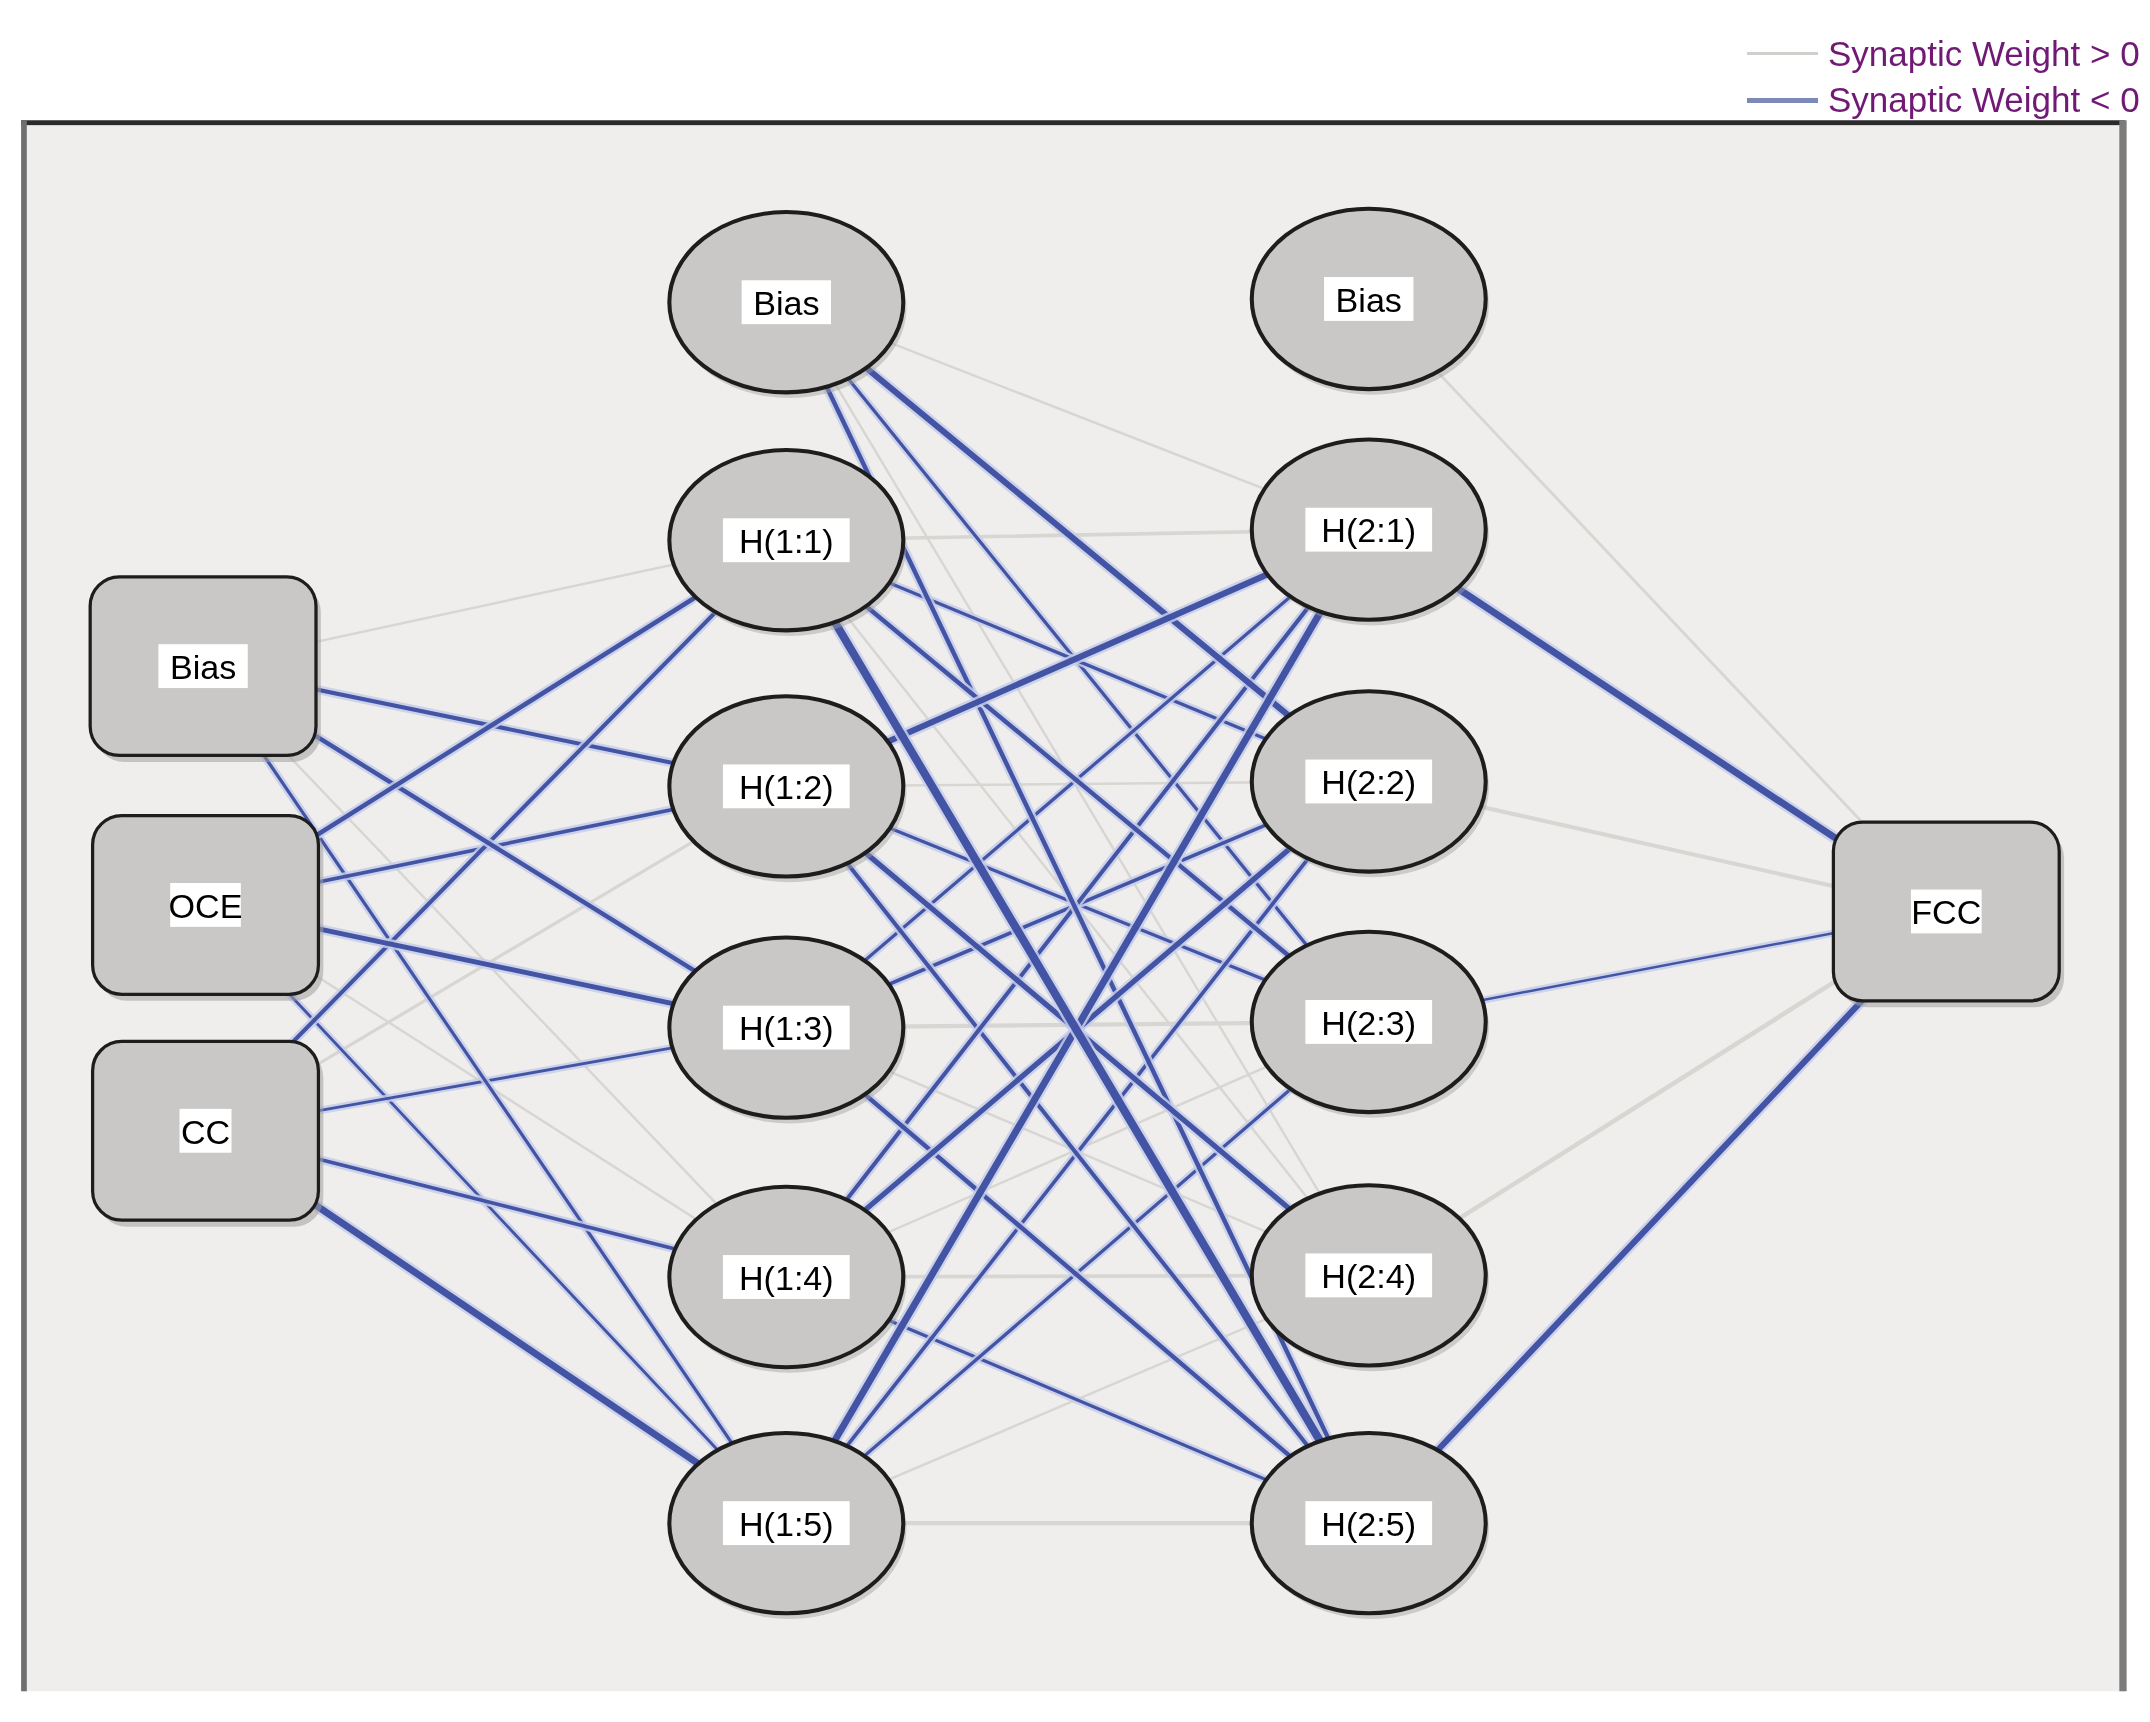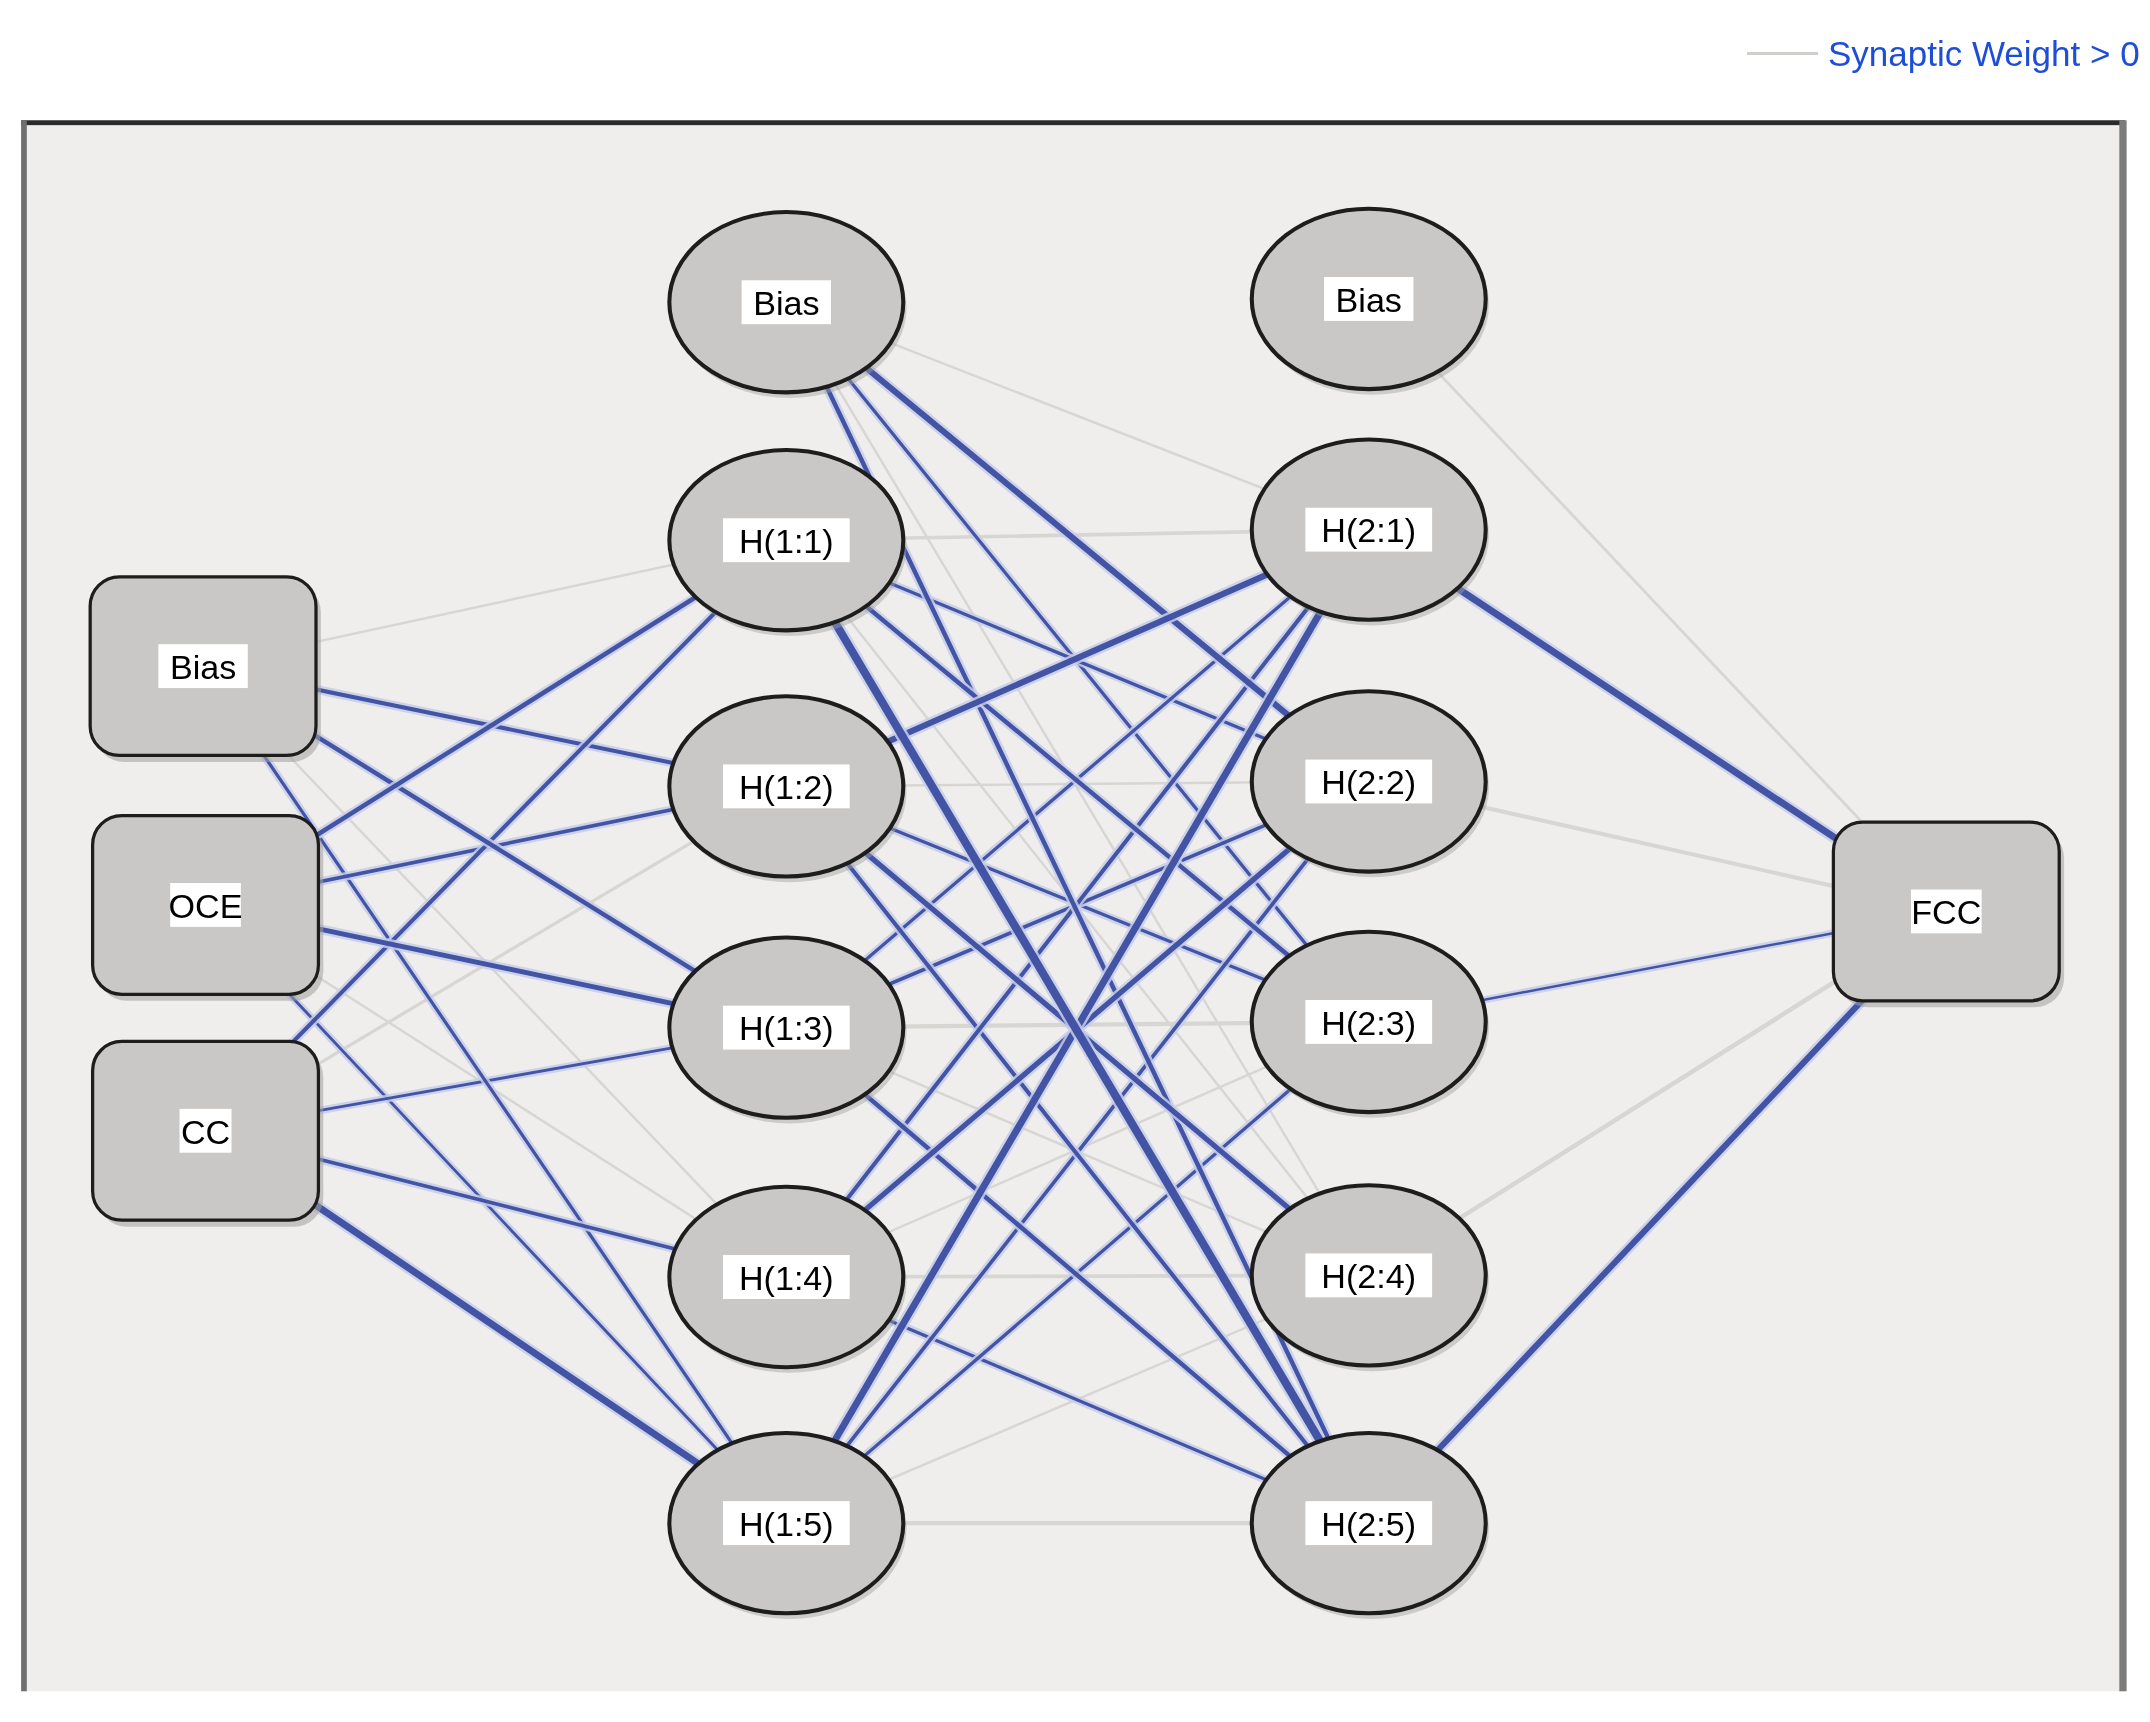--- a/index.html
+++ b/index.html
@@ -3,21 +3,21 @@
 <meta charset="utf-8">
 <style>
   html,body{margin:0;padding:0;background:#ffffff;}
   body{width:2151px;height:1723px;position:relative;font-family:"Liberation Sans",sans-serif;}
   #diagram{position:absolute;left:0;top:0;width:2151px;height:1723px;}
   .legend{position:absolute;top:32.5px;right:11.4px;display:flex;flex-direction:column;gap:4.9px;z-index:2;}
   .legend-row{display:flex;align-items:center;justify-content:flex-end;gap:9.7px;height:42px;}
   .swatch{display:inline-block;width:71px;flex:0 0 71px;}
   .swatch.pos{height:3.2px;}
   .swatch.neg{height:4.9px;}
-  .legend-label{font-size:35px;color:#1d4ed8;white-space:nowrap;letter-spacing:0px;}
+  .legend-label{font-size:35px;color:#701a75;white-space:nowrap;letter-spacing:0px;}
 </style>
 </head>
 <body>
 
 <div id="diagram-wrap">
   <svg id="diagram" xmlns="http://www.w3.org/2000/svg" viewBox="0 0 2648 2121">
       <rect x="30" y="152" width="2582" height="1930" fill="#efeeec"></rect>
       <rect x="26" y="148" width="2590" height="6" fill="#2b2b2b"></rect>
       <rect x="26" y="148" width="7" height="1934" fill="#6f6f6f"></rect>
       <rect x="2609" y="148" width="9" height="1934" fill="#7c7c7c"></rect>
@@ -170,14 +170,18 @@
       <rect x="2352.5" y="1095" width="87" height="54" fill="#ffffff"></rect>
       <text x="2396" y="1123" fill="#000000" font-size="42" text-anchor="middle" dominant-baseline="central" font-family="&quot;Liberation Sans&quot;, sans-serif">FCC</text>
     </svg>
 </div>
 
 <div class="legend">
   <div class="legend-row">
     <span class="swatch pos" style="background: rgb(208, 207, 204);"></span>
     <span class="legend-label">Synaptic Weight &gt; 0</span>
   </div>
+  <div class="legend-row">
+    <span class="swatch neg" style="background: rgb(125, 137, 184);"></span>
+    <span class="legend-label">Synaptic Weight &lt; 0</span>
+  </div>
 </div>
 
 
 </body></html>

